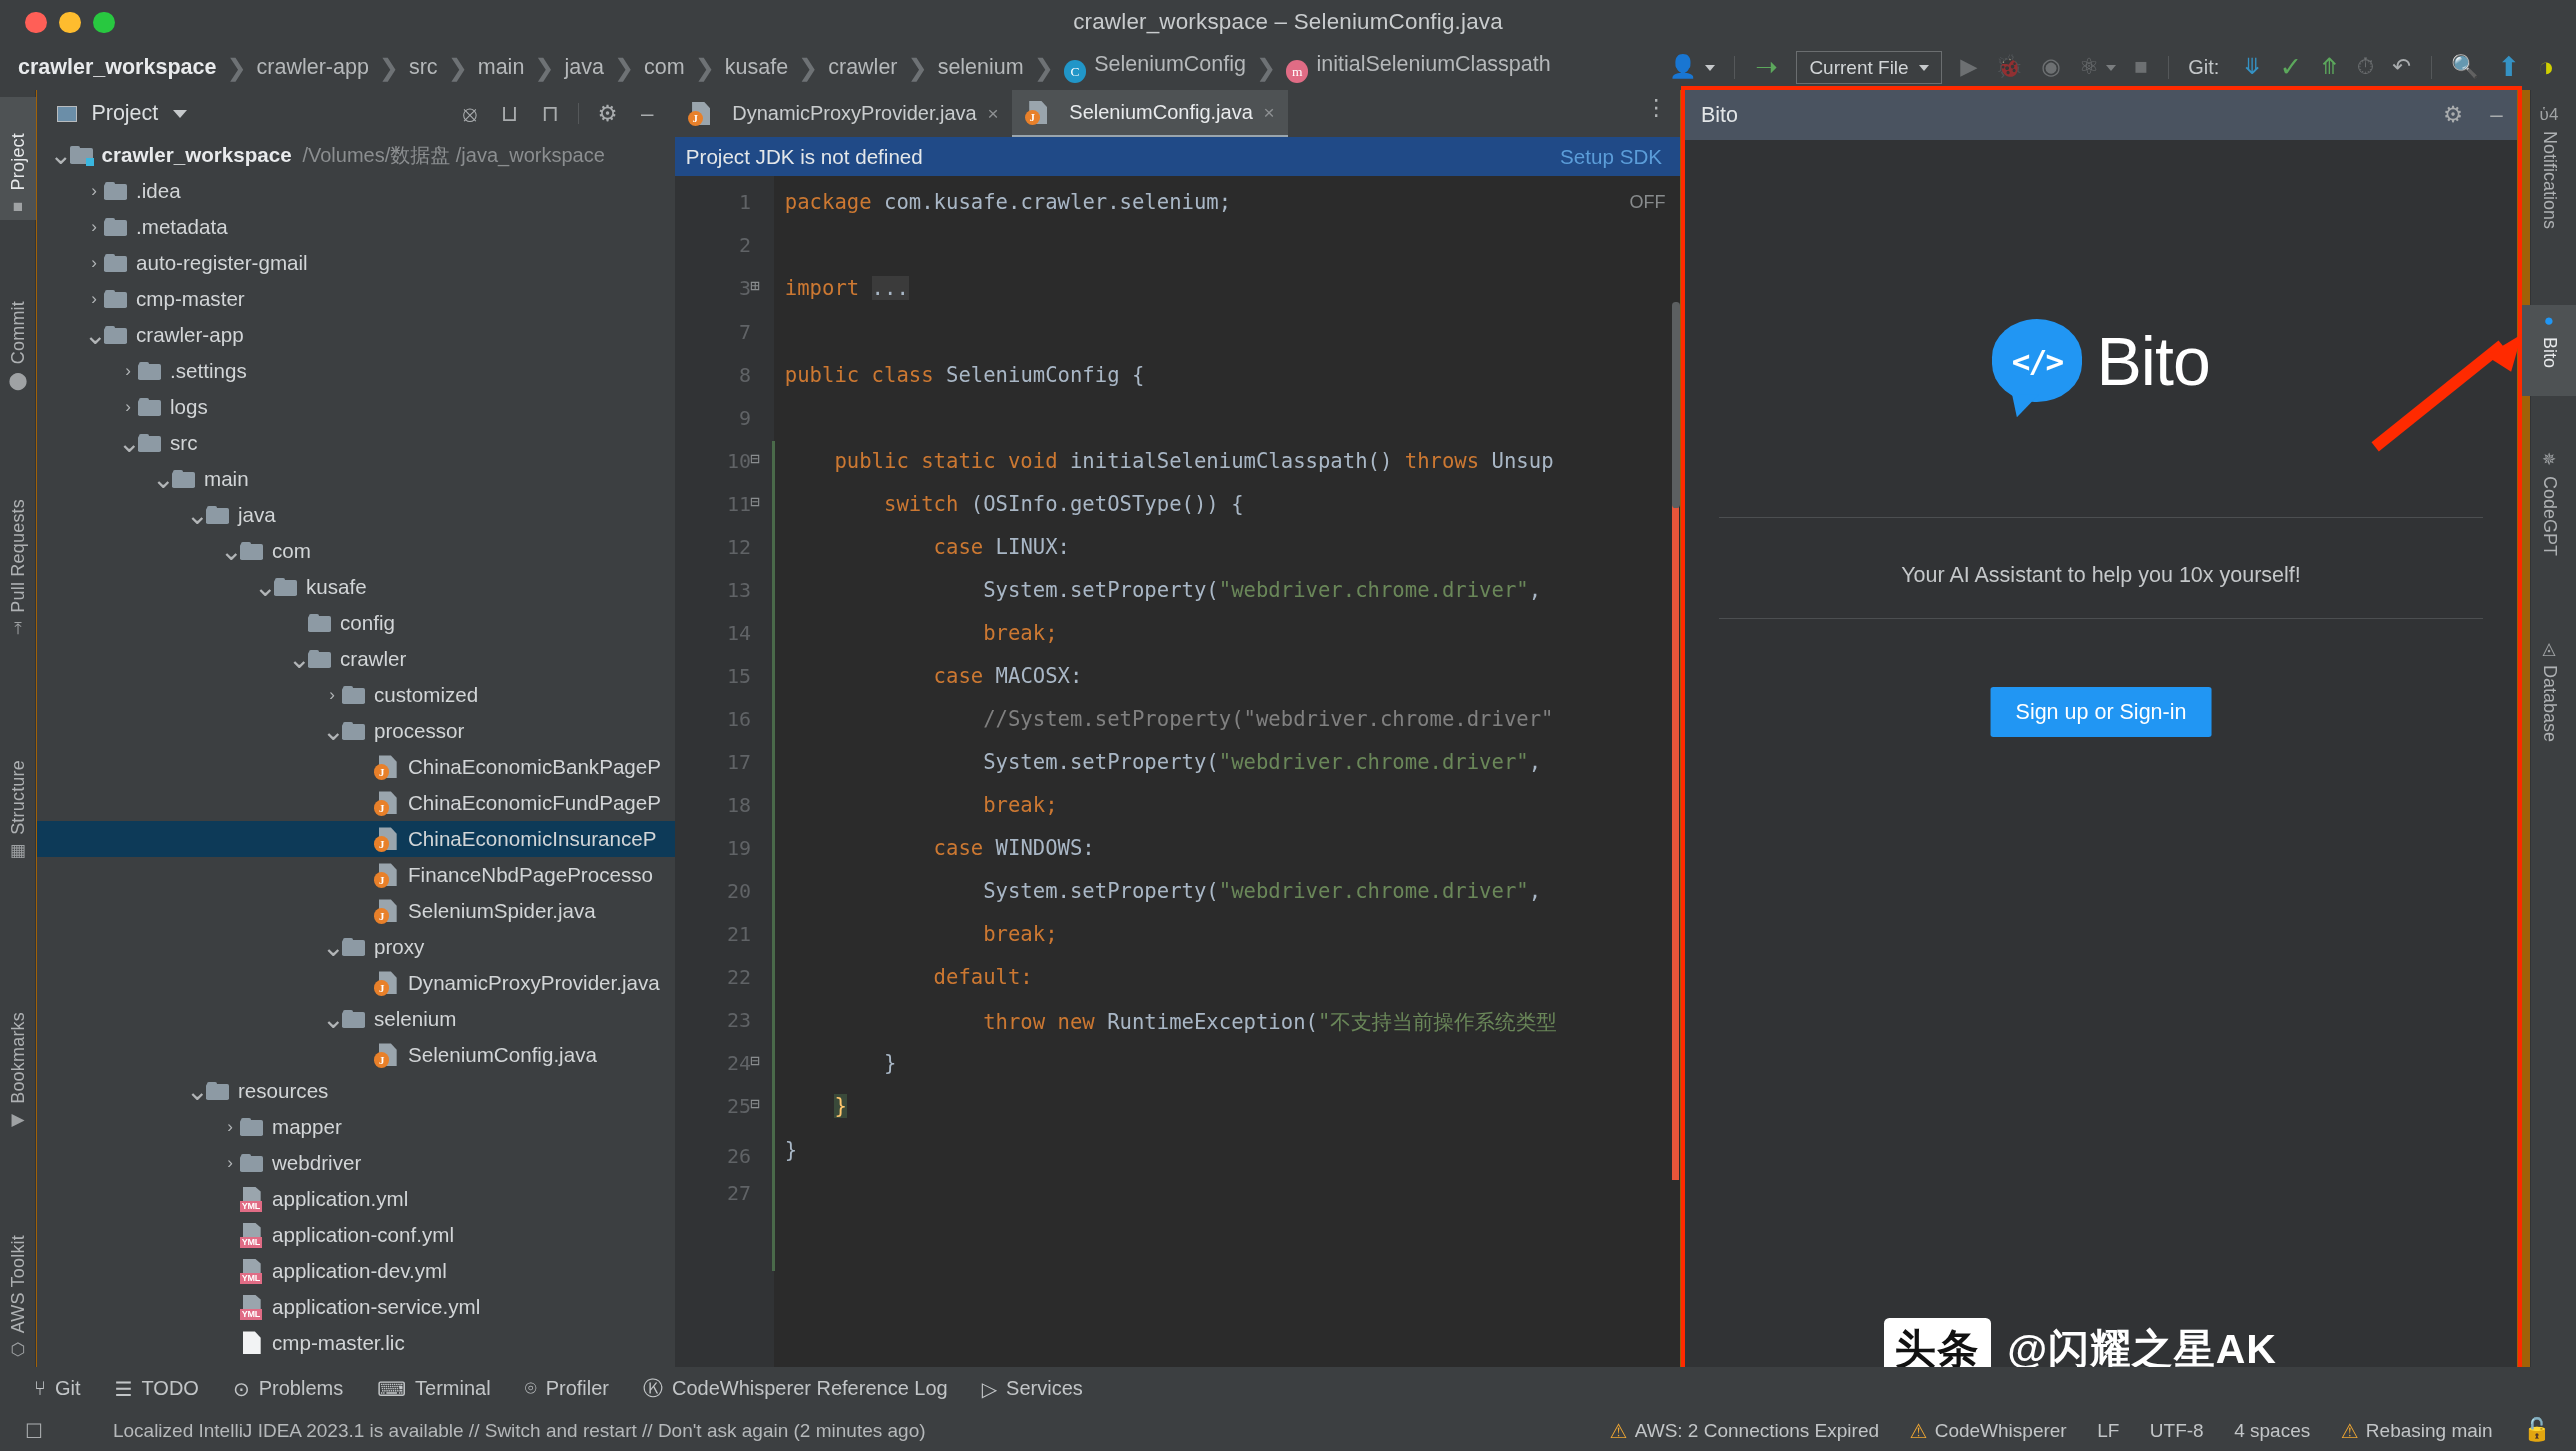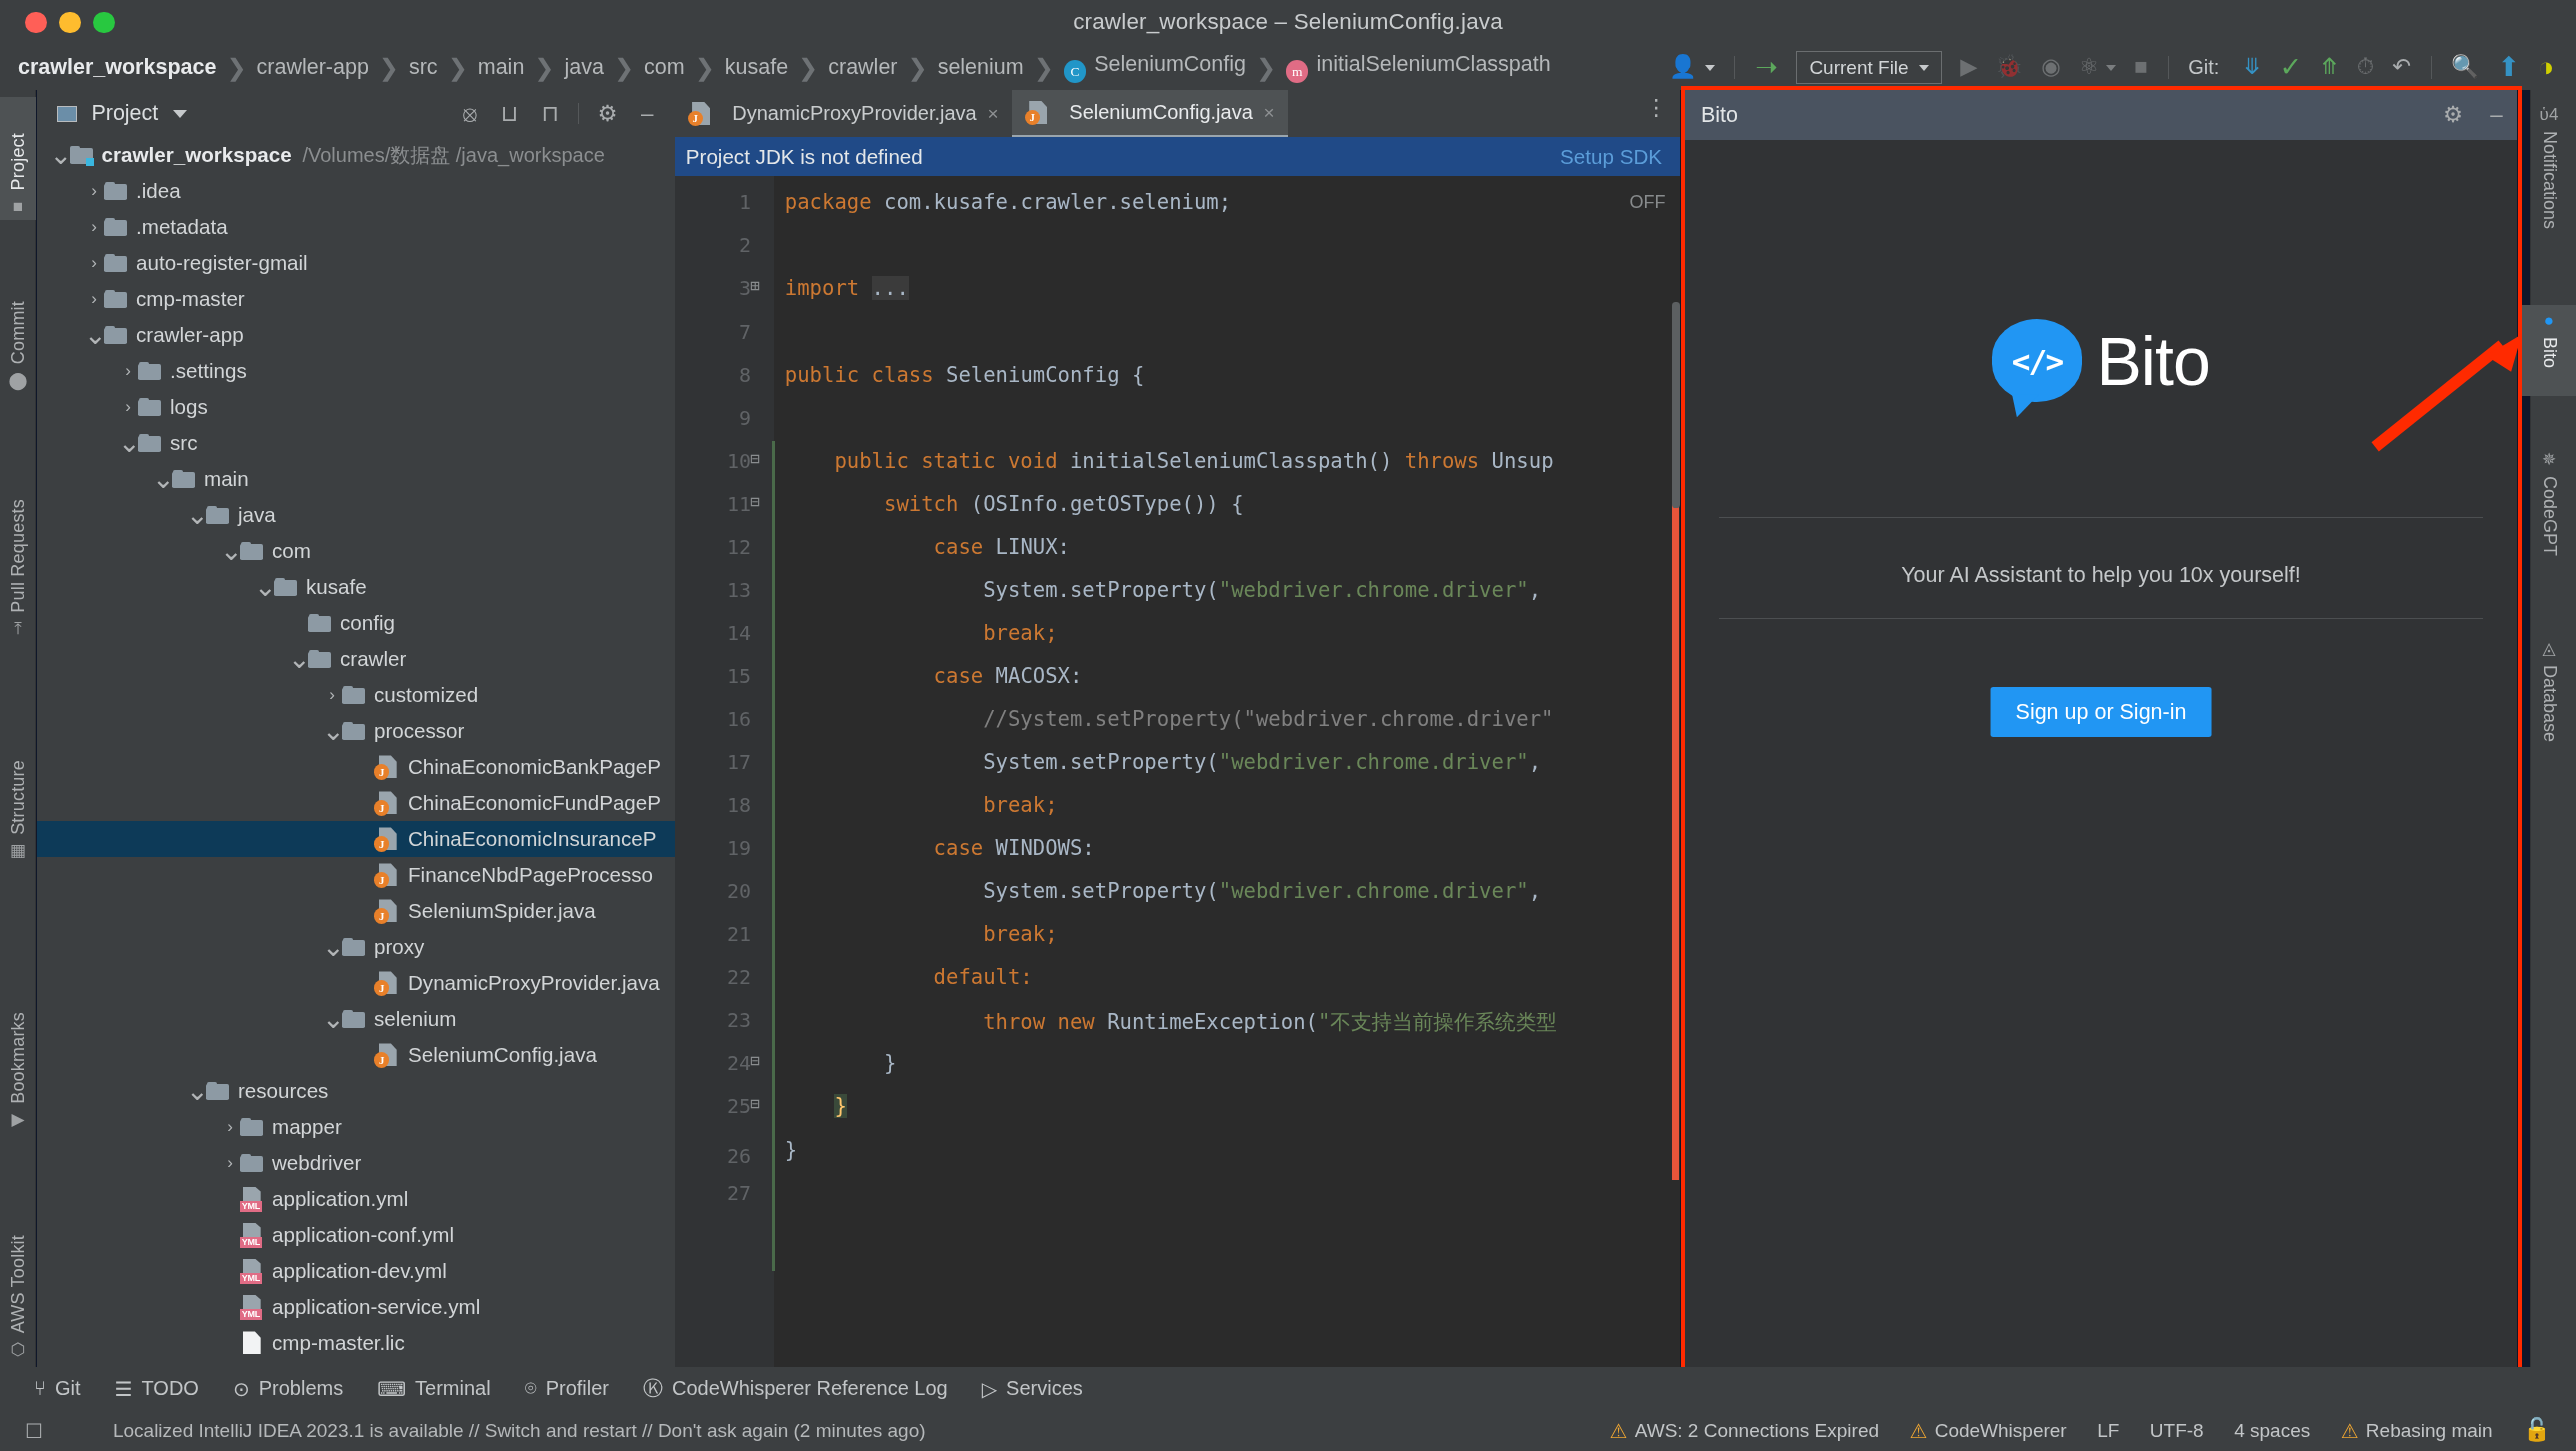--- a/index.html
+++ b/index.html
@@ -3,21 +3,21 @@
 <meta charset="utf-8">
 <style>
   * { margin:0; padding:0; box-sizing:border-box; }
   html,body {
     width:2576px; height:1451px; overflow:hidden;
     background:#3c3f41;
     font-family:"Liberation Sans", sans-serif;
     color:#bbbbbb;
     -webkit-font-smoothing:antialiased;
   }
-  .app { position:relative; width:2576px; height:1451px; background:#0f172a; }
+  .app { position:relative; width:2576px; height:1451px; background:#a16207; }
 
   
   .titlebar { position:absolute; left:0; top:0; width:2576px; height:45px; background:#3c3f41; }
   .lights { position:absolute; left:25px; top:11.7px; display:flex; gap:12.6px; }
   .light { width:21.5px; height:21.5px; border-radius:50%; }
   .l-red { background:#ff5f57; }
   .l-yellow { background:#febc2e; }
   .l-green { background:#28c840; }
   .win-title {
     position:absolute; left:0; top:9px; width:2576px; text-align:center;
@@ -623,20 +623,24 @@
         <button class="bitobtn" style="top:547px">Sign up or Sign-in</button>
       </div>
     </div>
   </div>
 
   <svg class="annot" viewBox="0 0 180 140">
     <path d="M8 128 L150 14" stroke="#ff2a00" stroke-width="13" fill="none"></path>
     <path d="M172 2 L132 26 L160 44 Z" fill="#ff2a00"></path>
   </svg>
 
+  <div class="wm">
+    <span class="wmlogo">头条</span>
+    <span class="wmtext">@闪耀之星AK</span>
+  </div>
 
   <div class="rstrip" id="rstrip">
       <div class="rtab" style="top: 9px; height: 196px;">
         <span class="vglyph">ὑ4</span>
         <span class="vlabel">Notifications</span>
       </div>
       <div class="rtab active" style="top: 215px; height: 91px;">
         <span class="vglyph" style="color: rgb(33, 150, 243);">●</span>
         <span class="vlabel">Bito</span>
       </div>

